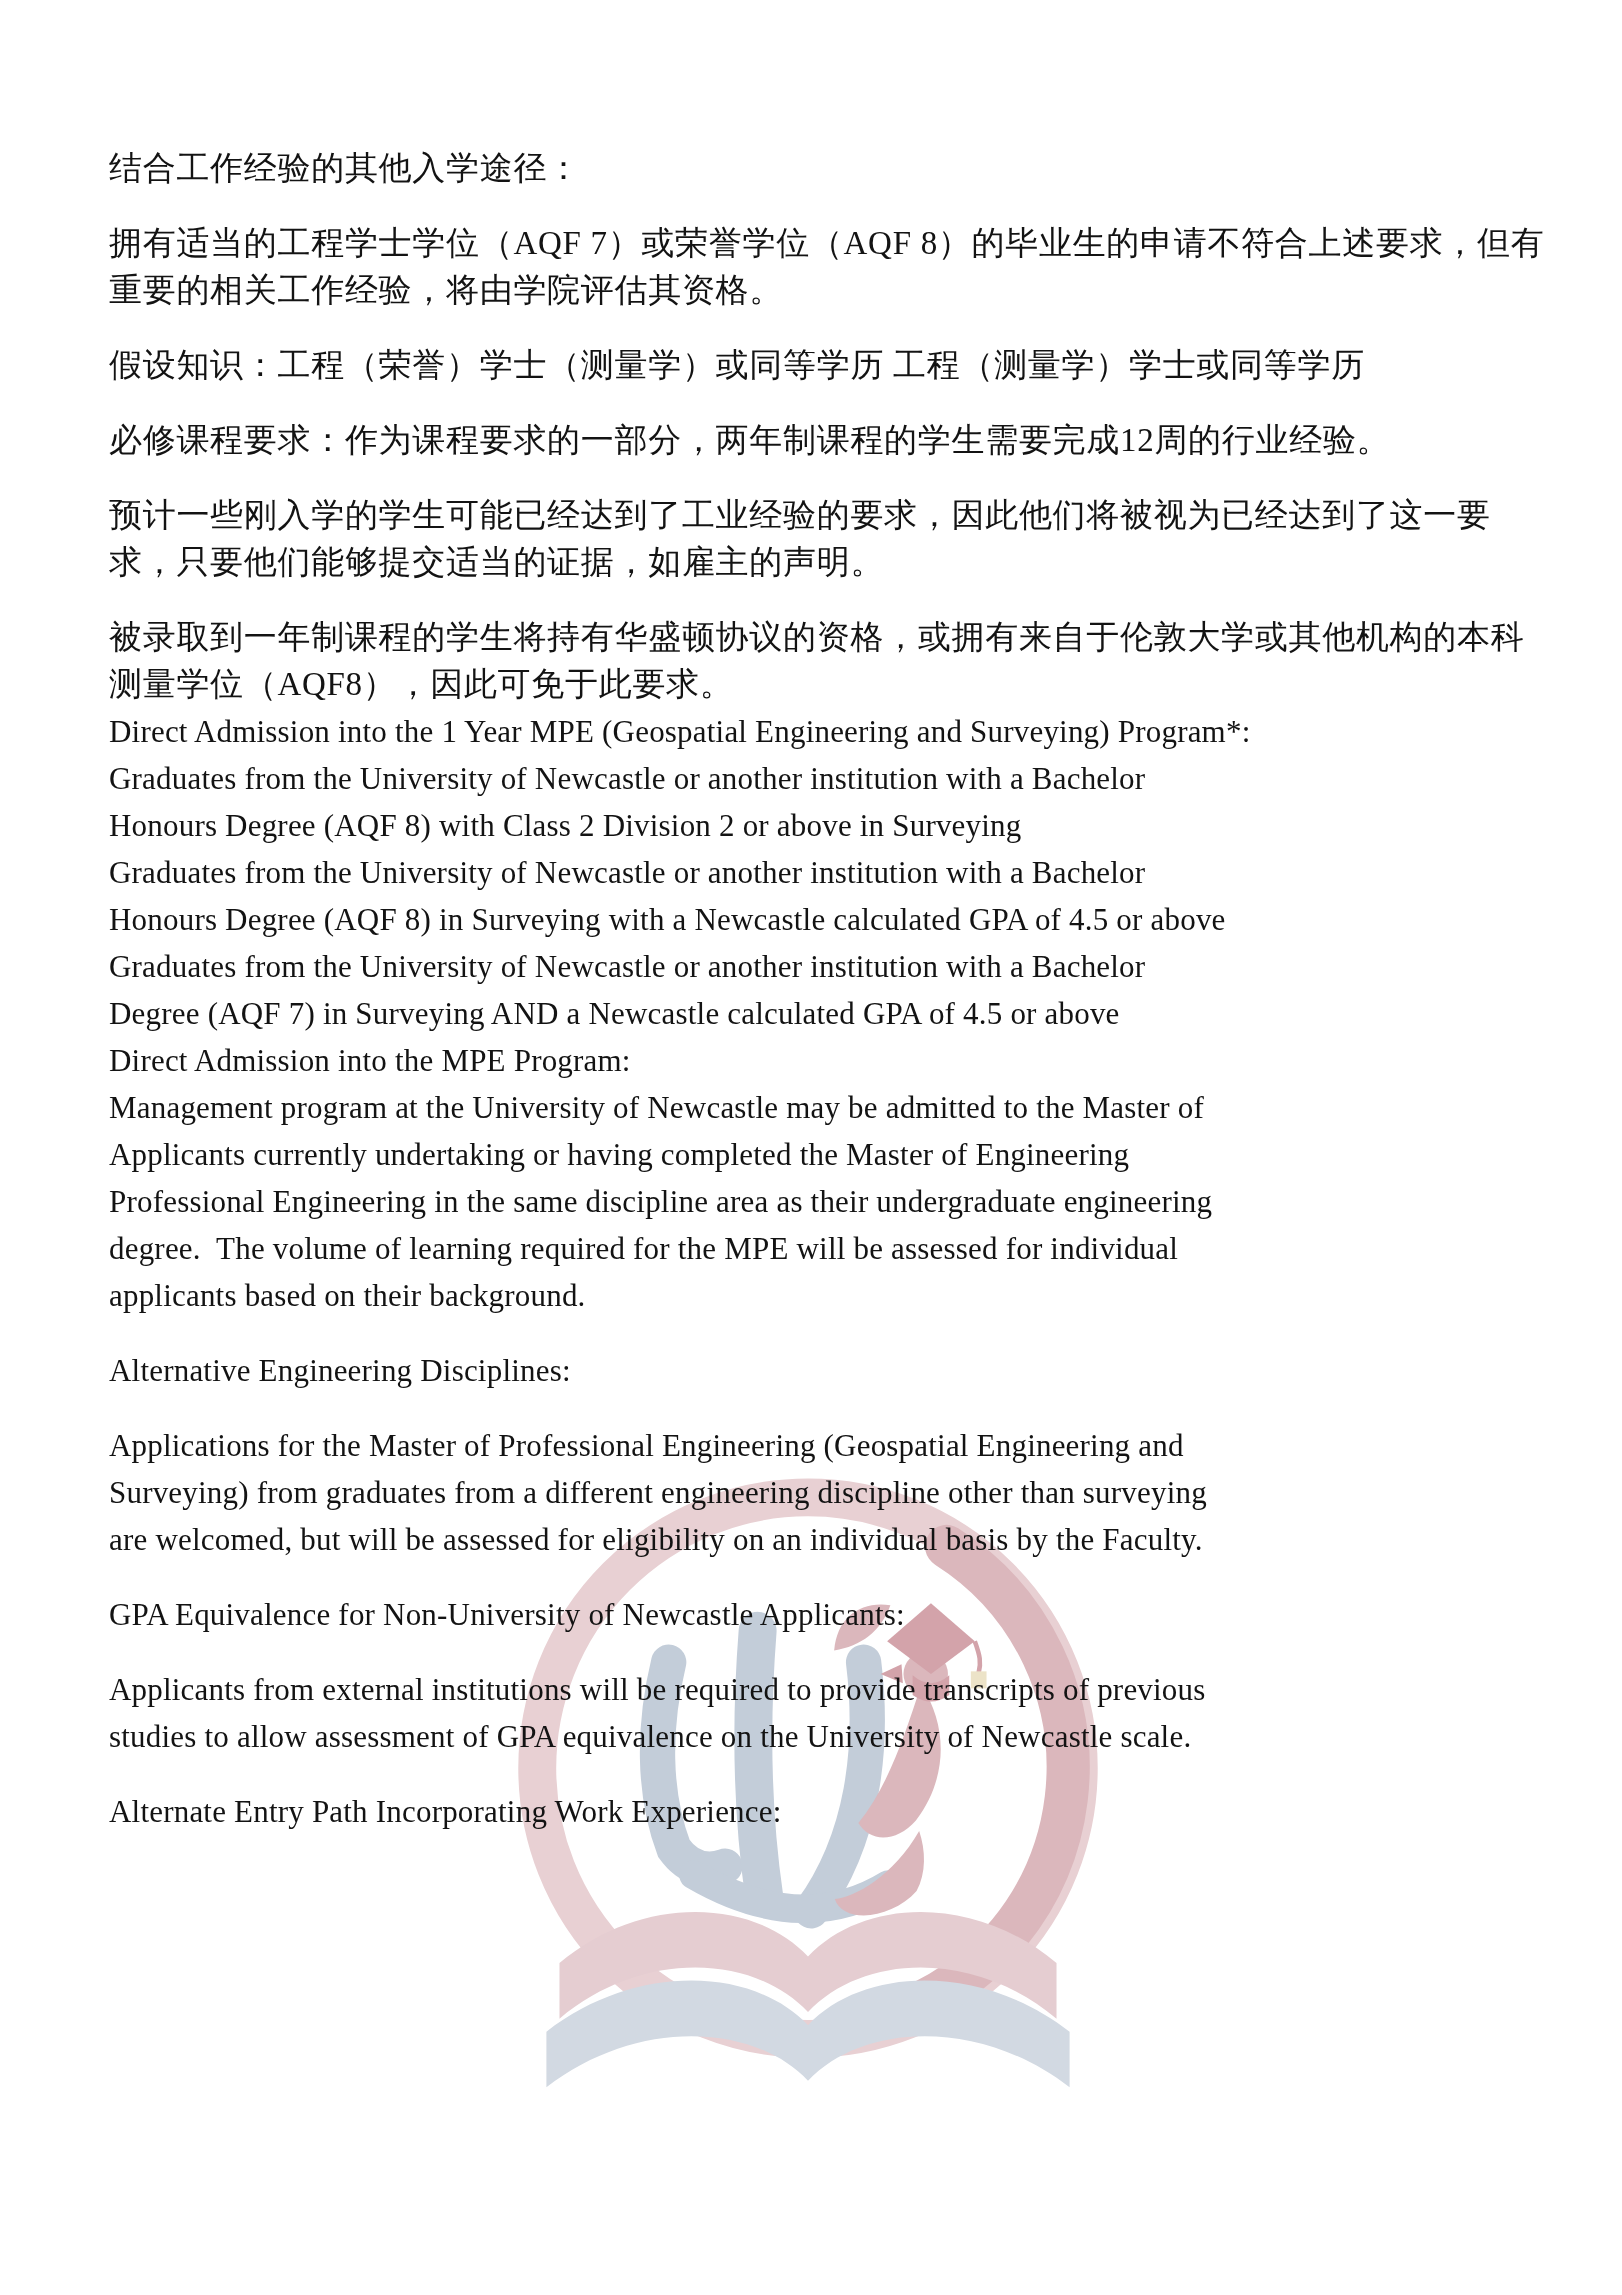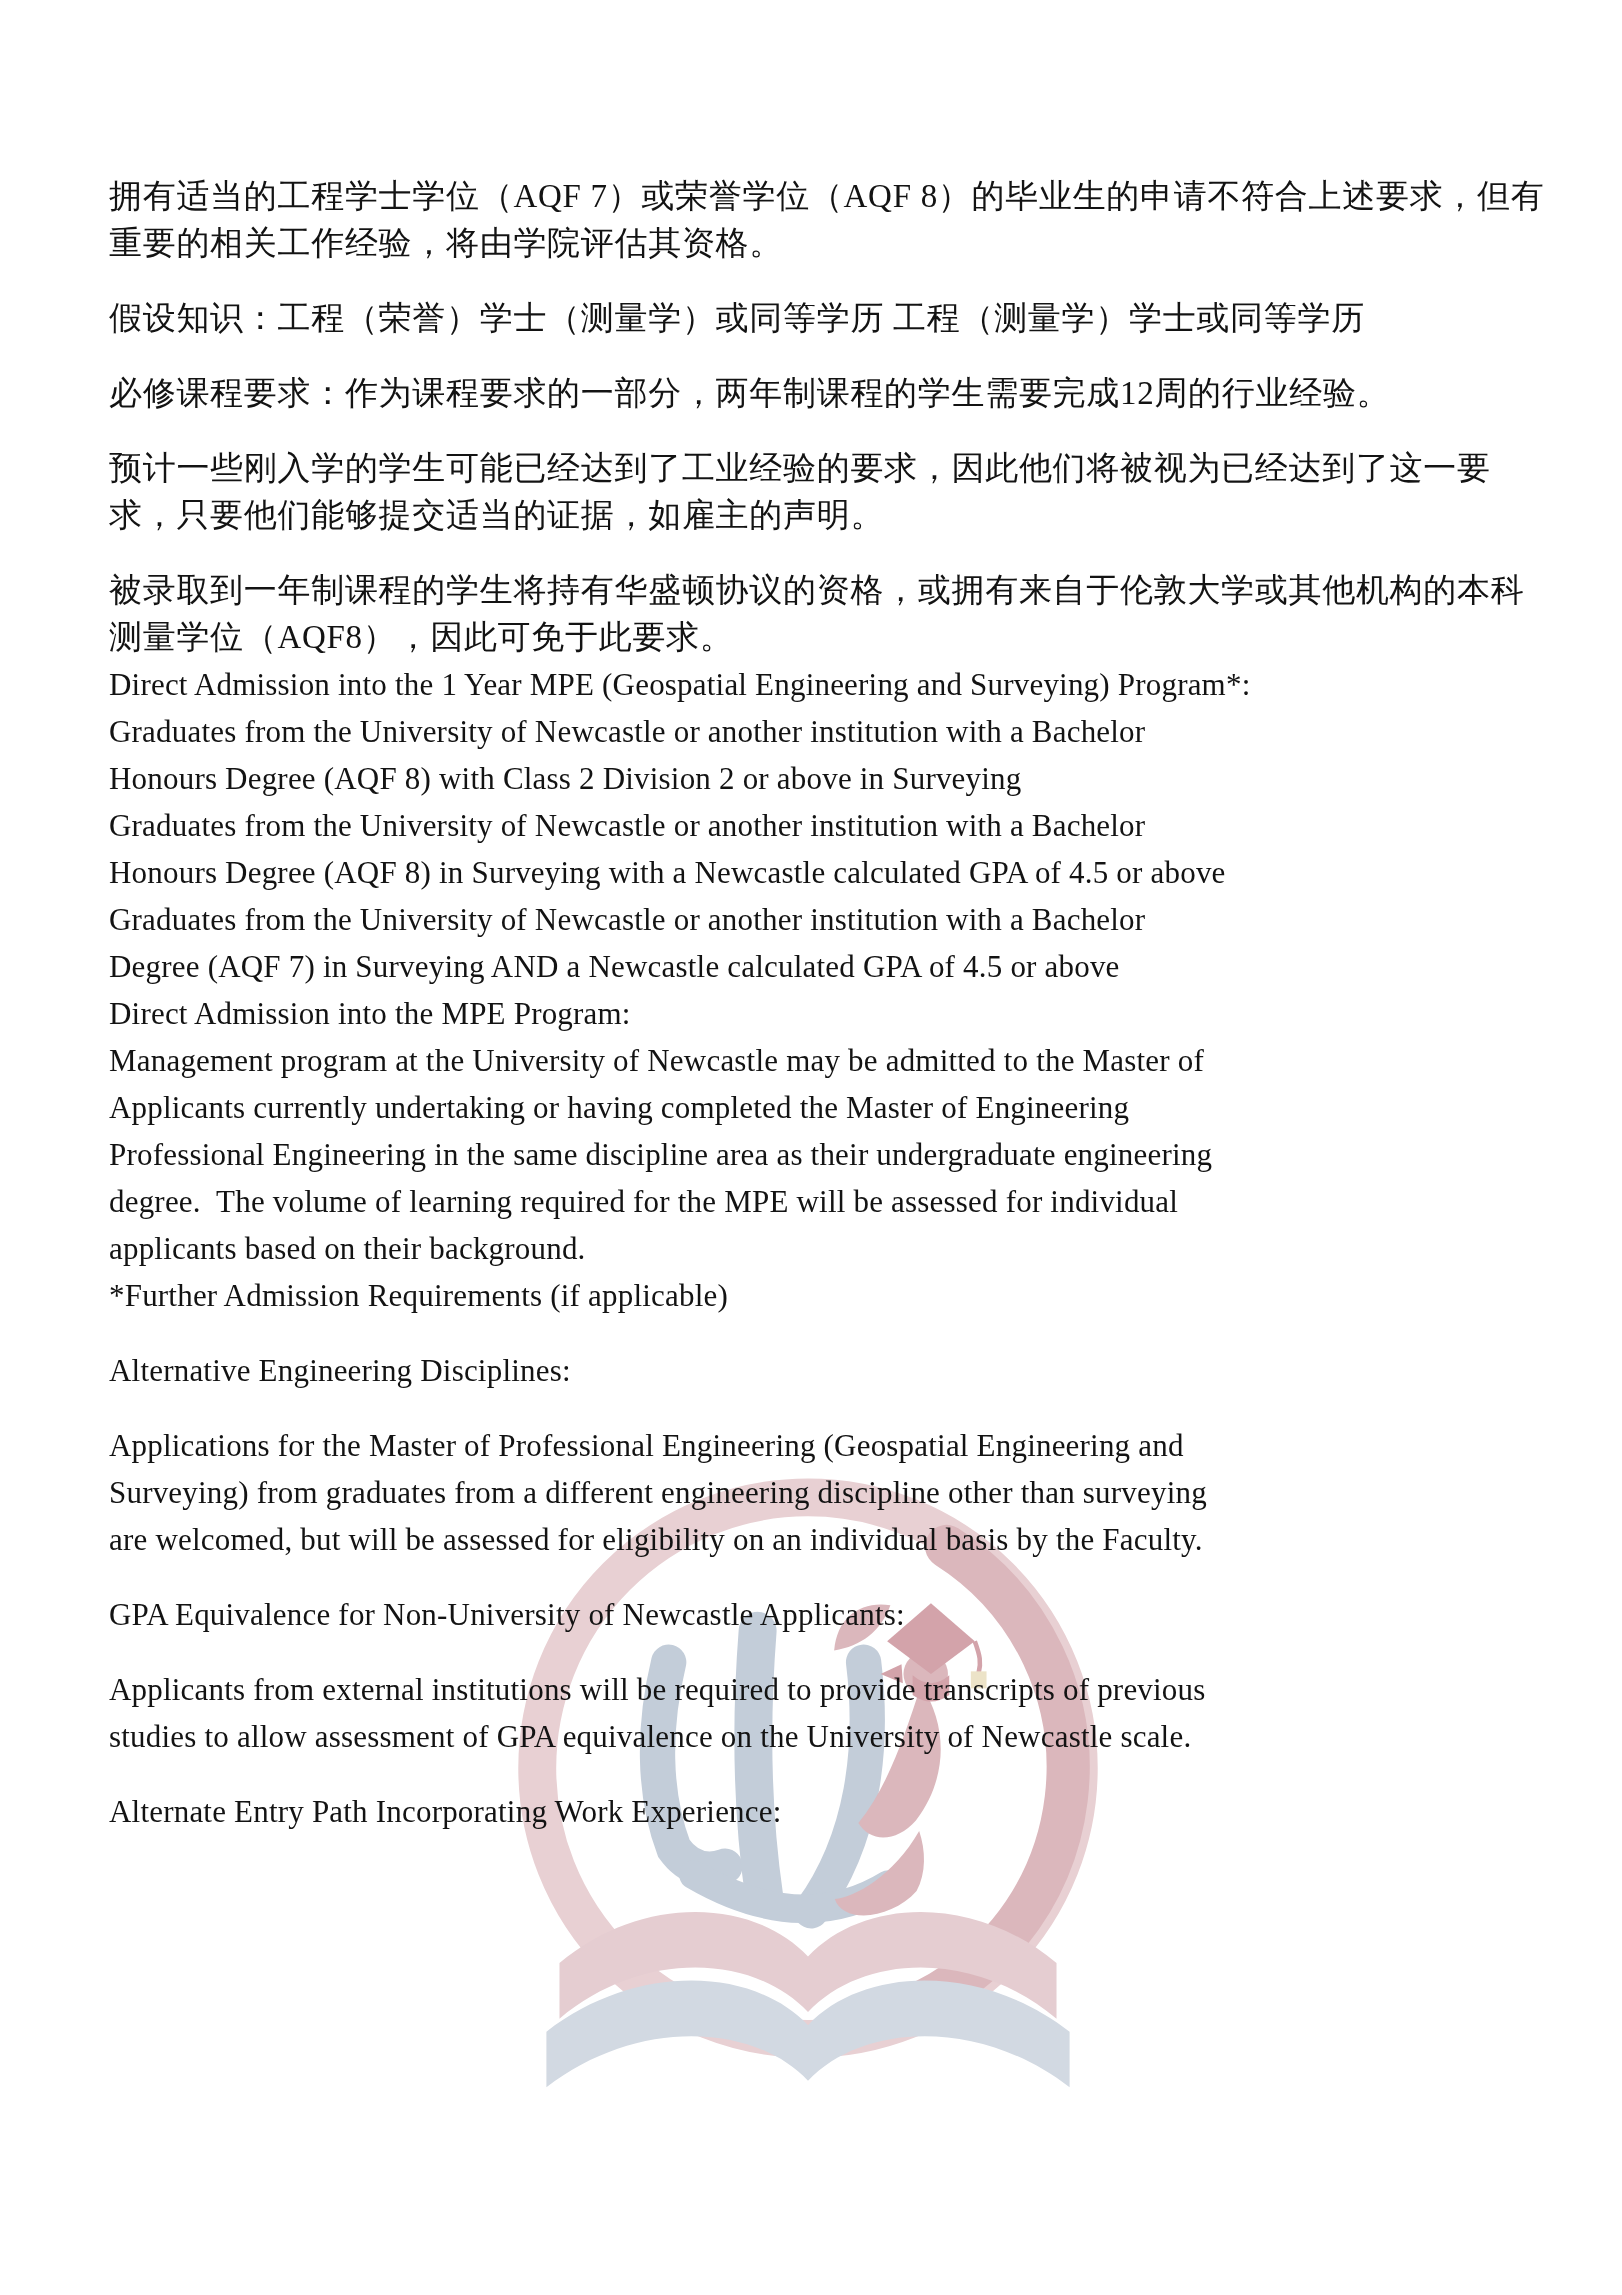--- a/index.html
+++ b/index.html
@@ -67,20 +67,21 @@
       <circle cx="655" cy="318" r="34" fill="#dbb7bc"></circle>
       <polygon points="618,303 586,318 620,332" fill="#d3a3aa"></polygon>
       <polygon points="663,210 730,268 663,318 596,268" fill="#d3a3aa"></polygon>
       <path fill="#d3a3aa" d="M635,320 Q663,344 691,320 L691,350 Q663,370 635,350 Z"></path>
       <path d="M730,268 C738,290 740,300 736,316" fill="none" stroke="#d3a3aa" stroke-width="7"></path>
       <rect x="724" y="314" width="24" height="26" fill="#ece3c8"></rect>
     </g>
   </svg>
 
   <div class="content">
+      <div class="line zh">结合工作经验的其他入学途径：</div>
       <div class="line zh gap">拥有适当的工程学士学位（AQF 7）或荣誉学位（AQF 8）的毕业生的申请不符合上述要求，但有</div>
       <div class="line zh">重要的相关工作经验，将由学院评估其资格。</div>
       <div class="line zh gap">假设知识：工程（荣誉）学士（测量学）或同等学历 工程（测量学）学士或同等学历</div>
       <div class="line zh gap">必修课程要求：作为课程要求的一部分，两年制课程的学生需要完成12周的行业经验。</div>
       <div class="line zh gap">预计一些刚入学的学生可能已经达到了工业经验的要求，因此他们将被视为已经达到了这一要</div>
       <div class="line zh">求，只要他们能够提交适当的证据，如雇主的声明。</div>
       <div class="line zh gap">被录取到一年制课程的学生将持有华盛顿协议的资格，或拥有来自于伦敦大学或其他机构的本科</div>
       <div class="line zh">测量学位（AQF8），因此可免于此要求。</div>
       <div class="line en">Direct Admission into the 1 Year MPE (Geospatial Engineering and Surveying) Program*:</div>
       <div class="line en">Graduates from the University of Newcastle or another institution with a Bachelor</div>
@@ -88,21 +89,20 @@
       <div class="line en">Graduates from the University of Newcastle or another institution with a Bachelor</div>
       <div class="line en">Honours Degree (AQF 8) in Surveying with a Newcastle calculated GPA of 4.5 or above</div>
       <div class="line en">Graduates from the University of Newcastle or another institution with a Bachelor</div>
       <div class="line en">Degree (AQF 7) in Surveying AND a Newcastle calculated GPA of 4.5 or above</div>
       <div class="line en">Direct Admission into the MPE Program:</div>
       <div class="line en">Management program at the University of Newcastle may be admitted to the Master of</div>
       <div class="line en">Applicants currently undertaking or having completed the Master of Engineering</div>
       <div class="line en">Professional Engineering in the same discipline area as their undergraduate engineering</div>
       <div class="line en">degree.  The volume of learning required for the MPE will be assessed for individual</div>
       <div class="line en">applicants based on their background.</div>
-      <div class="line en">*Further Admission Requirements (if applicable)</div>
       <div class="line en gap">Alternative Engineering Disciplines:</div>
       <div class="line en gap">Applications for the Master of Professional Engineering (Geospatial Engineering and</div>
       <div class="line en">Surveying) from graduates from a different engineering discipline other than surveying</div>
       <div class="line en">are welcomed, but will be assessed for eligibility on an individual basis by the Faculty.</div>
       <div class="line en gap">GPA Equivalence for Non-University of Newcastle Applicants:</div>
       <div class="line en gap">Applicants from external institutions will be required to provide transcripts of previous</div>
       <div class="line en">studies to allow assessment of GPA equivalence on the University of Newcastle scale.</div>
       <div class="line en gap">Alternate Entry Path Incorporating Work Experience:</div>
     </div>
 

